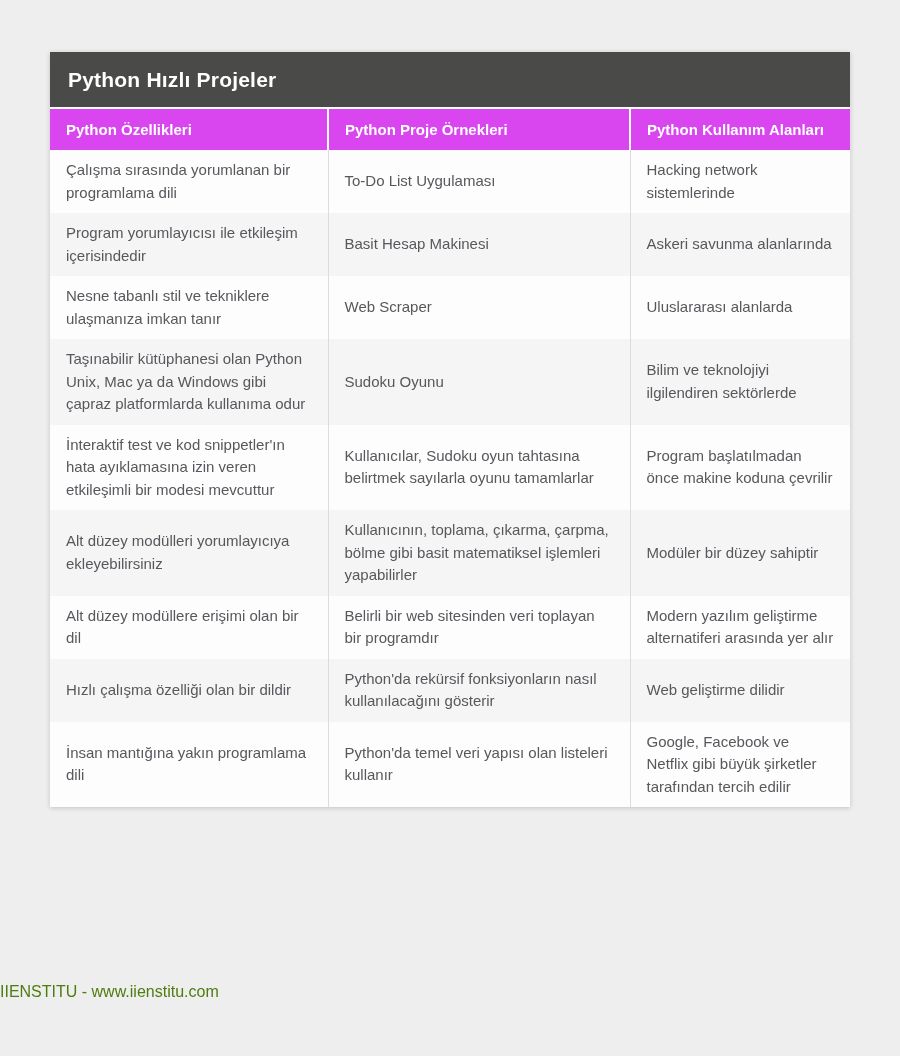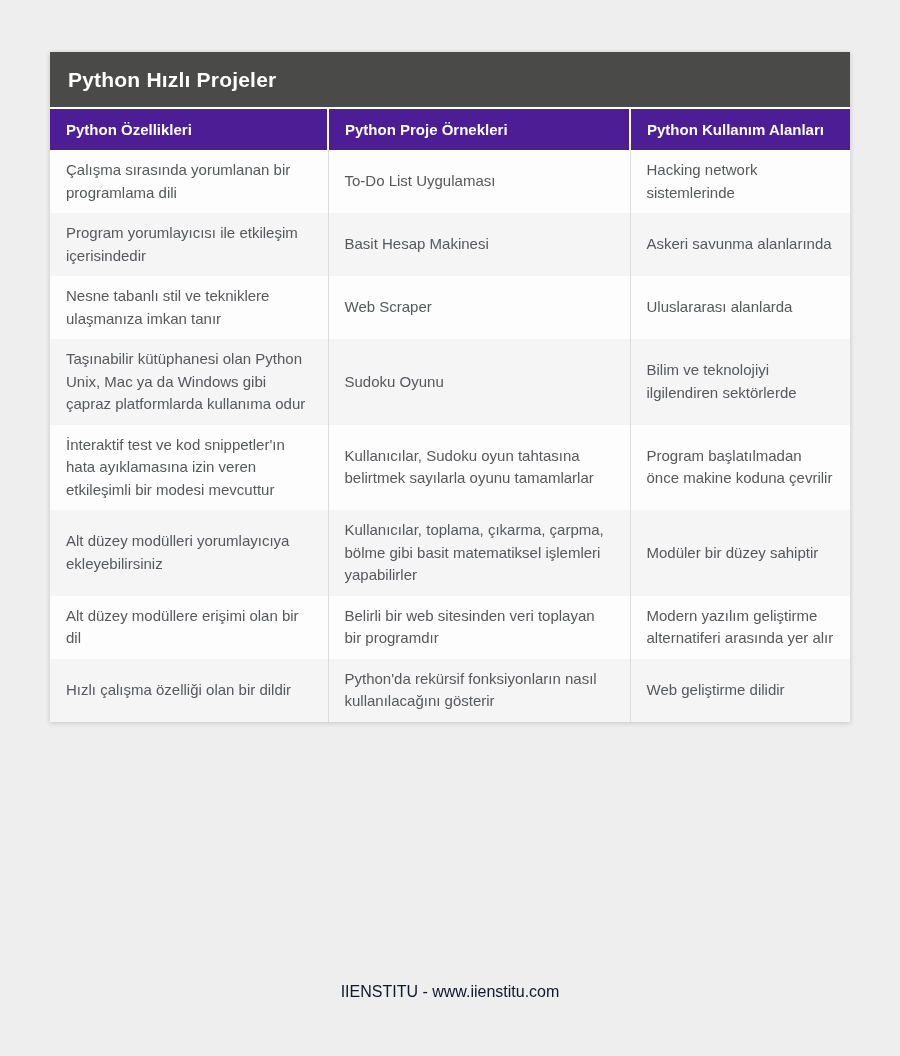--- a/index.html
+++ b/index.html
@@ -33,21 +33,21 @@
   }
   table {
     width: 100%;
     border-collapse: collapse;
     table-layout: fixed;
   }
   col.c1 { width: 34.75%; }
   col.c2 { width: 37.75%; }
   col.c3 { width: 27.5%; }
   thead th {
-    background: #4c1d95;
+    background: #d946ef;
     color: #ffffff;
     font-size: 15px;
     font-weight: bold;
     text-align: left;
     padding: 12px 16px;
     border-left: 2px solid #ffffff;
   }
   thead th:first-child { border-left: none; }
   tbody td {
     font-size: 15px;
@@ -59,23 +59,22 @@
     background: #fdfdfd;
     word-wrap: break-word;
   }
   tbody td:first-child { border-left: none; }
   tbody tr:nth-child(even) td { background: #f5f5f5; }
   .footer {
     position: absolute;
     left: 0;
     top: 983px;
     width: 100%;
-    text-align: center;
     font-size: 16px;
-    color: #0f172a;
+    color: #4d7c0f;
   }
 </style>
 </head>
 <body>
 
 <div class="card">
   <div class="title-bar">Python Hızlı Projeler</div>
   <table>
     <colgroup>
       <col class="c1">
@@ -110,30 +109,35 @@
           <td>Sudoku Oyunu</td>
           <td>Bilim ve teknolojiyi ilgilendiren sektörlerde</td>
         </tr>
         <tr>
           <td>İnteraktif test ve kod snippetler'ın hata ayıklamasına izin veren etkileşimli bir modesi mevcuttur</td>
           <td>Kullanıcılar, Sudoku oyun tahtasına belirtmek sayılarla oyunu tamamlarlar</td>
           <td>Program başlatılmadan önce makine koduna çevrilir</td>
         </tr>
         <tr>
           <td>Alt düzey modülleri yorumlayıcıya ekleyebilirsiniz</td>
-          <td>Kullanıcılar, toplama, çıkarma, çarpma, bölme gibi basit matematiksel işlemleri yapabilirler</td>
+          <td>Kullanıcının, toplama, çıkarma, çarpma, bölme gibi basit matematiksel işlemleri yapabilirler</td>
           <td>Modüler bir düzey sahiptir</td>
         </tr>
         <tr>
           <td>Alt düzey modüllere erişimi olan bir dil</td>
           <td>Belirli bir web sitesinden veri toplayan bir programdır</td>
           <td>Modern yazılım geliştirme alternatiferi arasında yer alır</td>
         </tr>
         <tr>
           <td>Hızlı çalışma özelliği olan bir dildir</td>
           <td>Python'da rekürsif fonksiyonların nasıl kullanılacağını gösterir</td>
           <td>Web geliştirme dilidir</td>
         </tr>
+        <tr>
+          <td>İnsan mantığına yakın programlama dili</td>
+          <td>Python'da temel veri yapısı olan listeleri kullanır</td>
+          <td>Google, Facebook ve Netflix gibi büyük şirketler tarafından tercih edilir</td>
+        </tr>
       </tbody>
   </table>
 </div>
 
 <div class="footer">IIENSTITU - www.iienstitu.com</div>
 
 </body></html>

